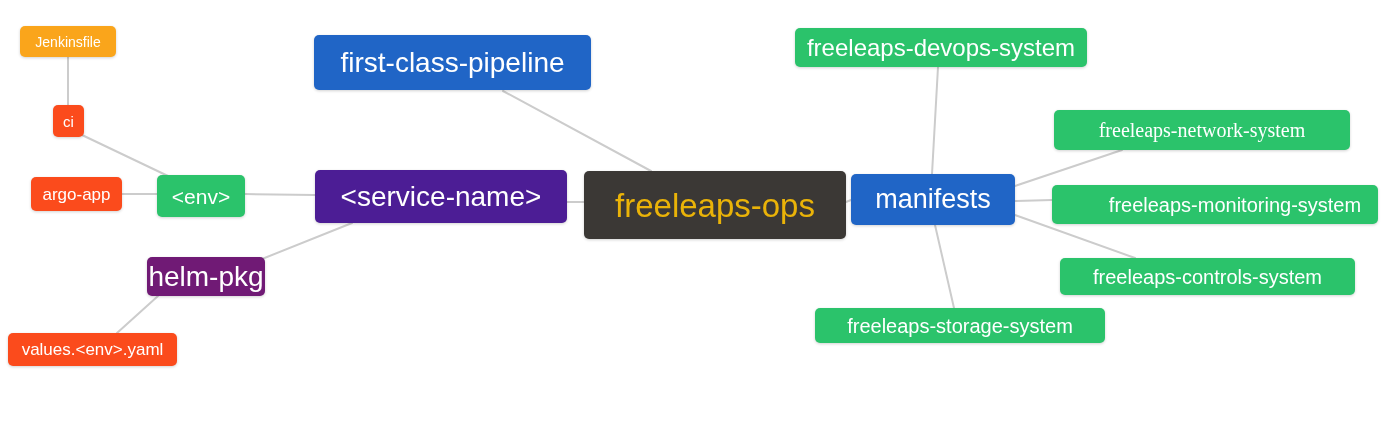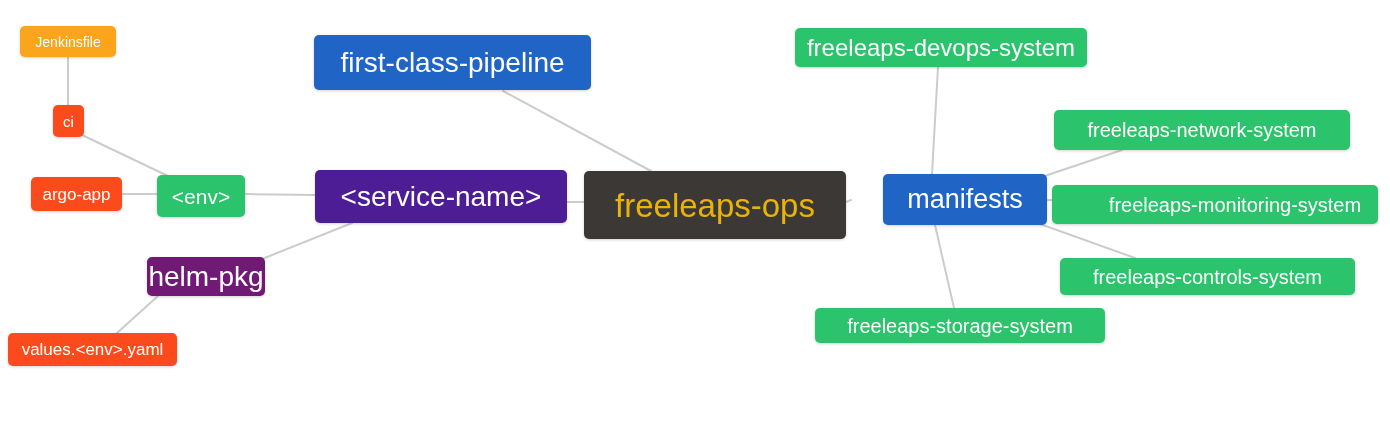--- a/index.html
+++ b/index.html
@@ -78,27 +78,27 @@
     </div>
     <div class="node" style="left: 314px; top: 35px; width: 277px; height: 55px; font-size: 28px; background: rgb(32, 101, 198); color: rgb(255, 255, 255);">
       <span>first-class-pipeline</span>
     </div>
     <div class="node" style="left: 315px; top: 170px; width: 252px; height: 53px; font-size: 28px; background: #4c1d95; color: rgb(255, 255, 255);">
       <span>&lt;service-name&gt;</span>
     </div>
     <div class="node" style="left: 584px; top: 171px; width: 262px; height: 68px; font-size: 33px; background: rgb(59, 56, 53); color: #eab308;">
       <span>freeleaps-ops</span>
     </div>
-    <div class="node" style="left: 851px; top: 174px; width: 164px; height: 51px; font-size: 27px; background: rgb(32, 101, 198); color: rgb(255, 255, 255); margin-left: 32px;">
+    <div class="node" style="left: 851px; top: 174px; width: 164px; height: 51px; font-size: 27px; background: rgb(32, 101, 198); color: rgb(255, 255, 255);">
       <span>manifests</span>
     </div>
     <div class="node" style="left: 795px; top: 28px; width: 292px; height: 39px; font-size: 24px; background: rgb(43, 195, 107); color: rgb(255, 255, 255);">
       <span>freeleaps-devops-system</span>
     </div>
-    <div class="node" style="left: 1054px; top: 110px; width: 296px; height: 40px; font-size: 20px; background: rgb(43, 195, 107); color: rgb(255, 255, 255);">
+    <div class="node" style="left: 1054px; top: 110px; width: 296px; height: 40px; font-size: 20px; background: rgb(43, 195, 107); color: rgb(255, 255, 255); font-family: Liberation Serif, serif;">
       <span>freeleaps-network-system</span>
     </div>
     <div class="node" style="left: 1052px; top: 185px; width: 326px; height: 39px; font-size: 20px; background: rgb(43, 195, 107); color: rgb(255, 255, 255); padding-left: 40px;">
       <span>freeleaps-monitoring-system</span>
     </div>
     <div class="node" style="left: 1060px; top: 258px; width: 295px; height: 37px; font-size: 20px; background: rgb(43, 195, 107); color: rgb(255, 255, 255);">
       <span>freeleaps-controls-system</span>
     </div>
     <div class="node" style="left: 815px; top: 308px; width: 290px; height: 35px; font-size: 20px; background: rgb(43, 195, 107); color: rgb(255, 255, 255);">
       <span>freeleaps-storage-system</span>

